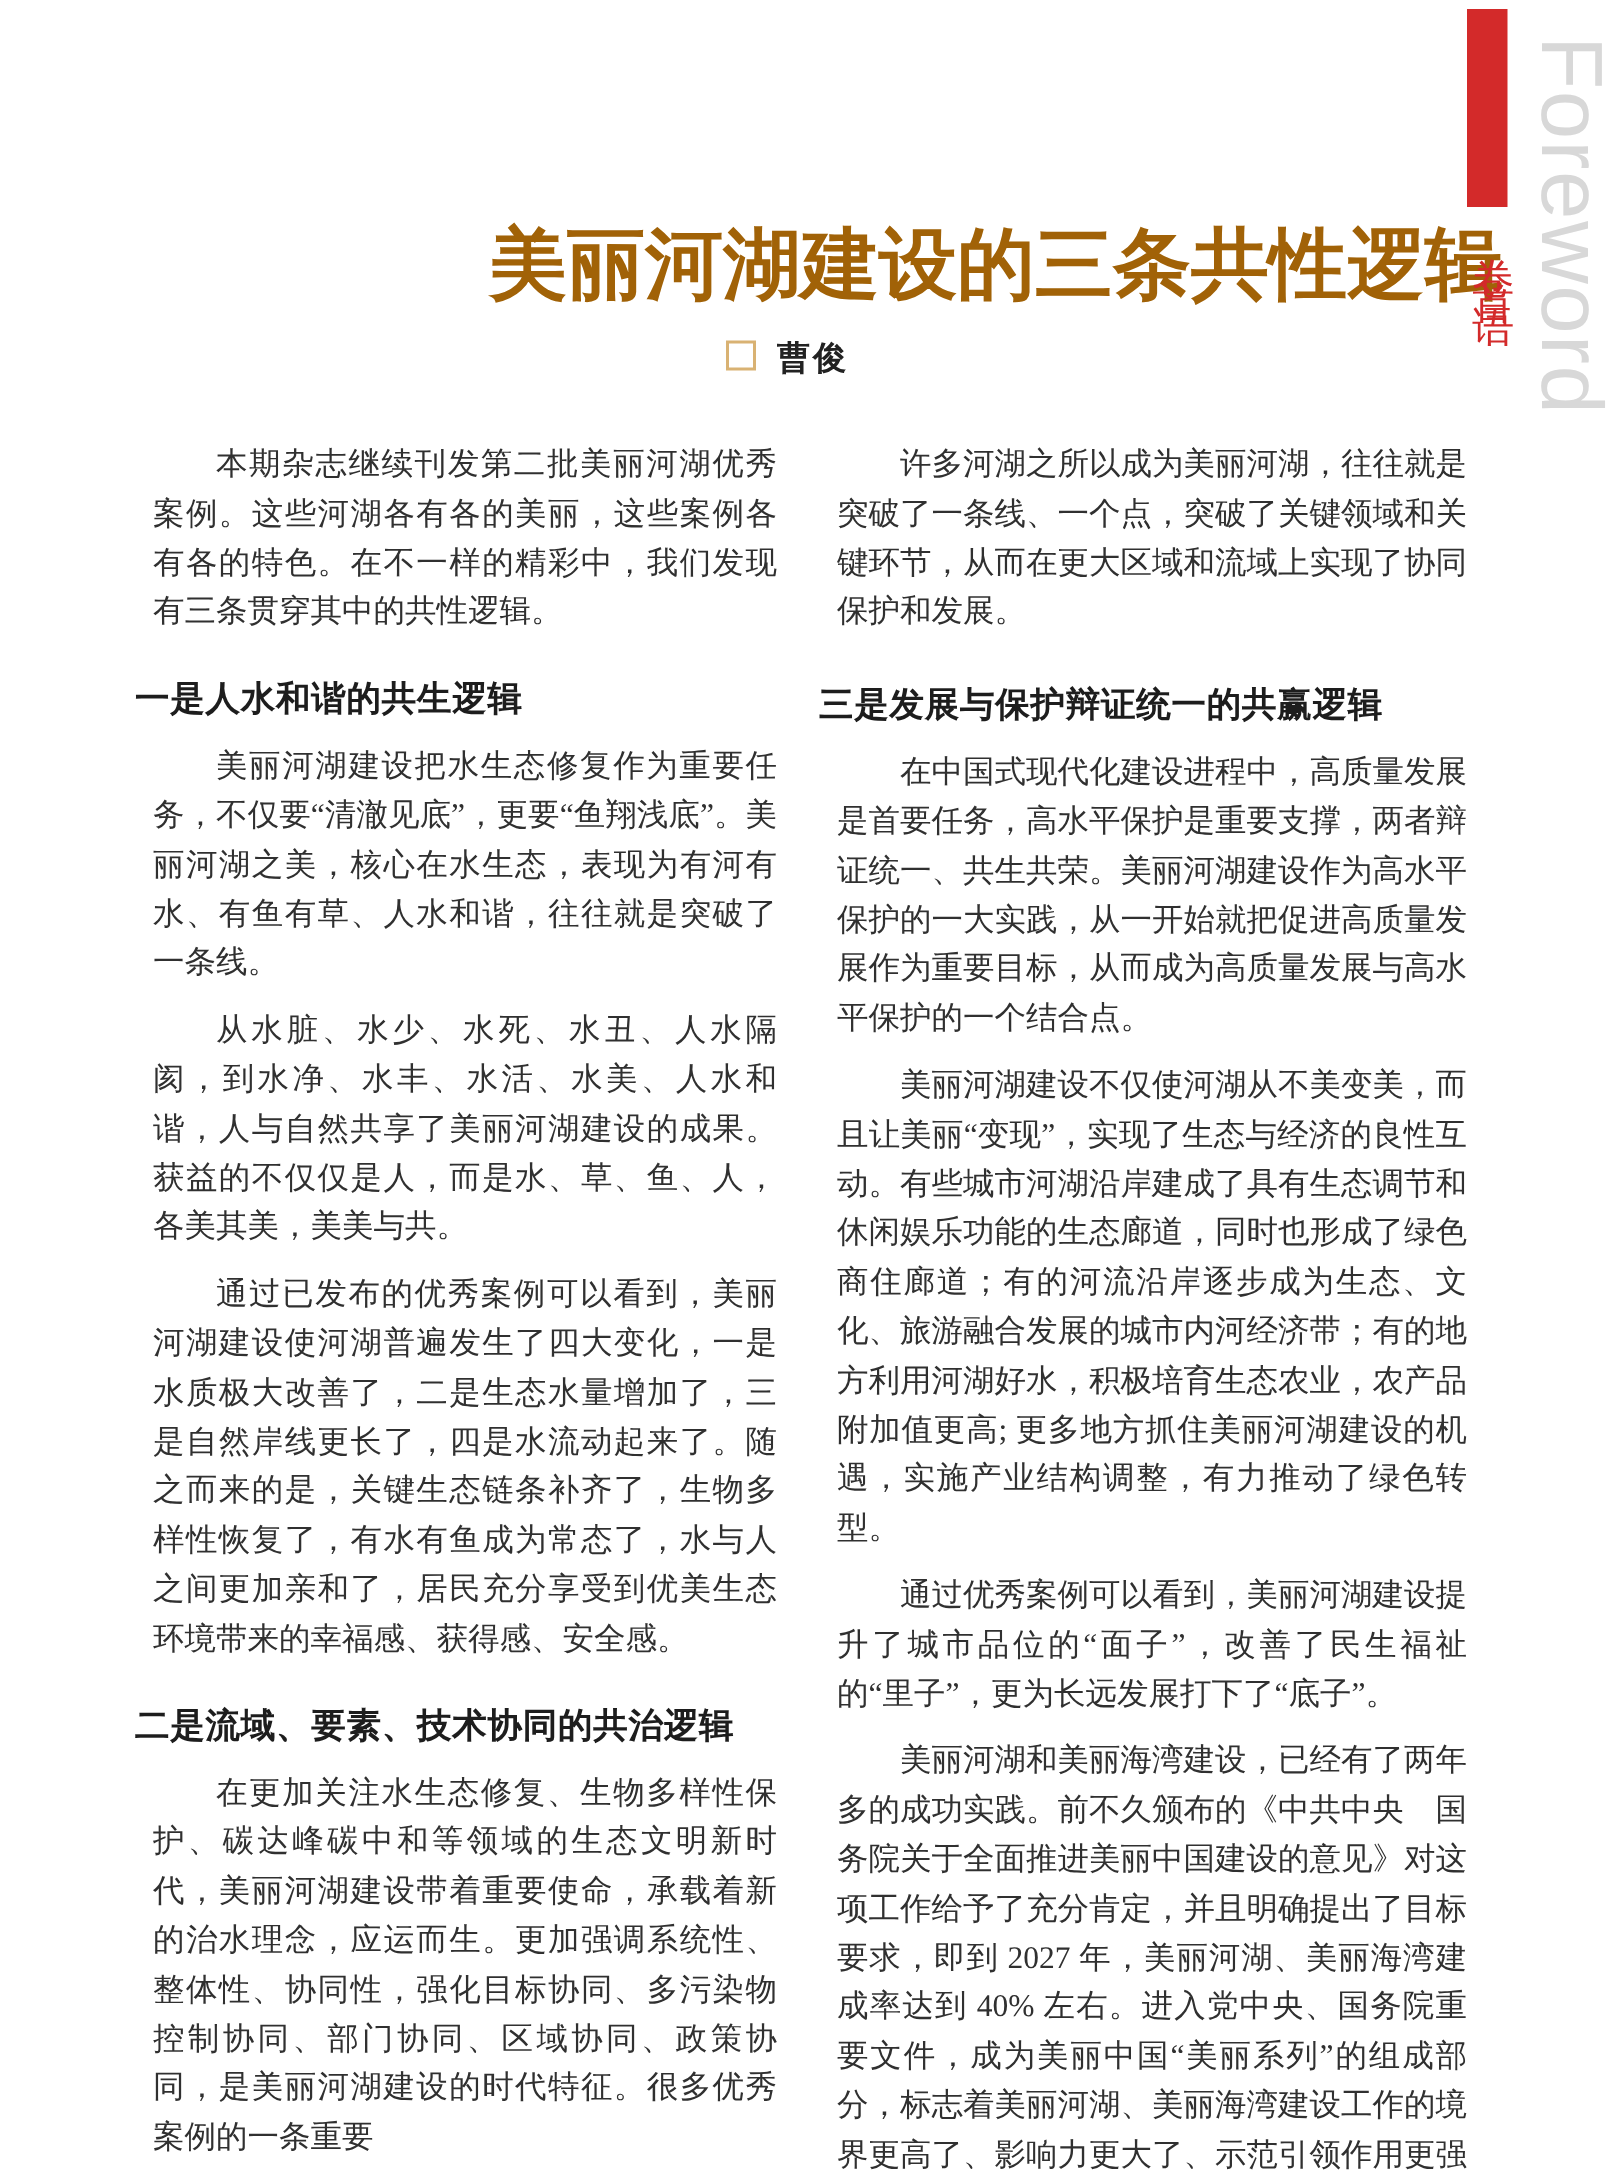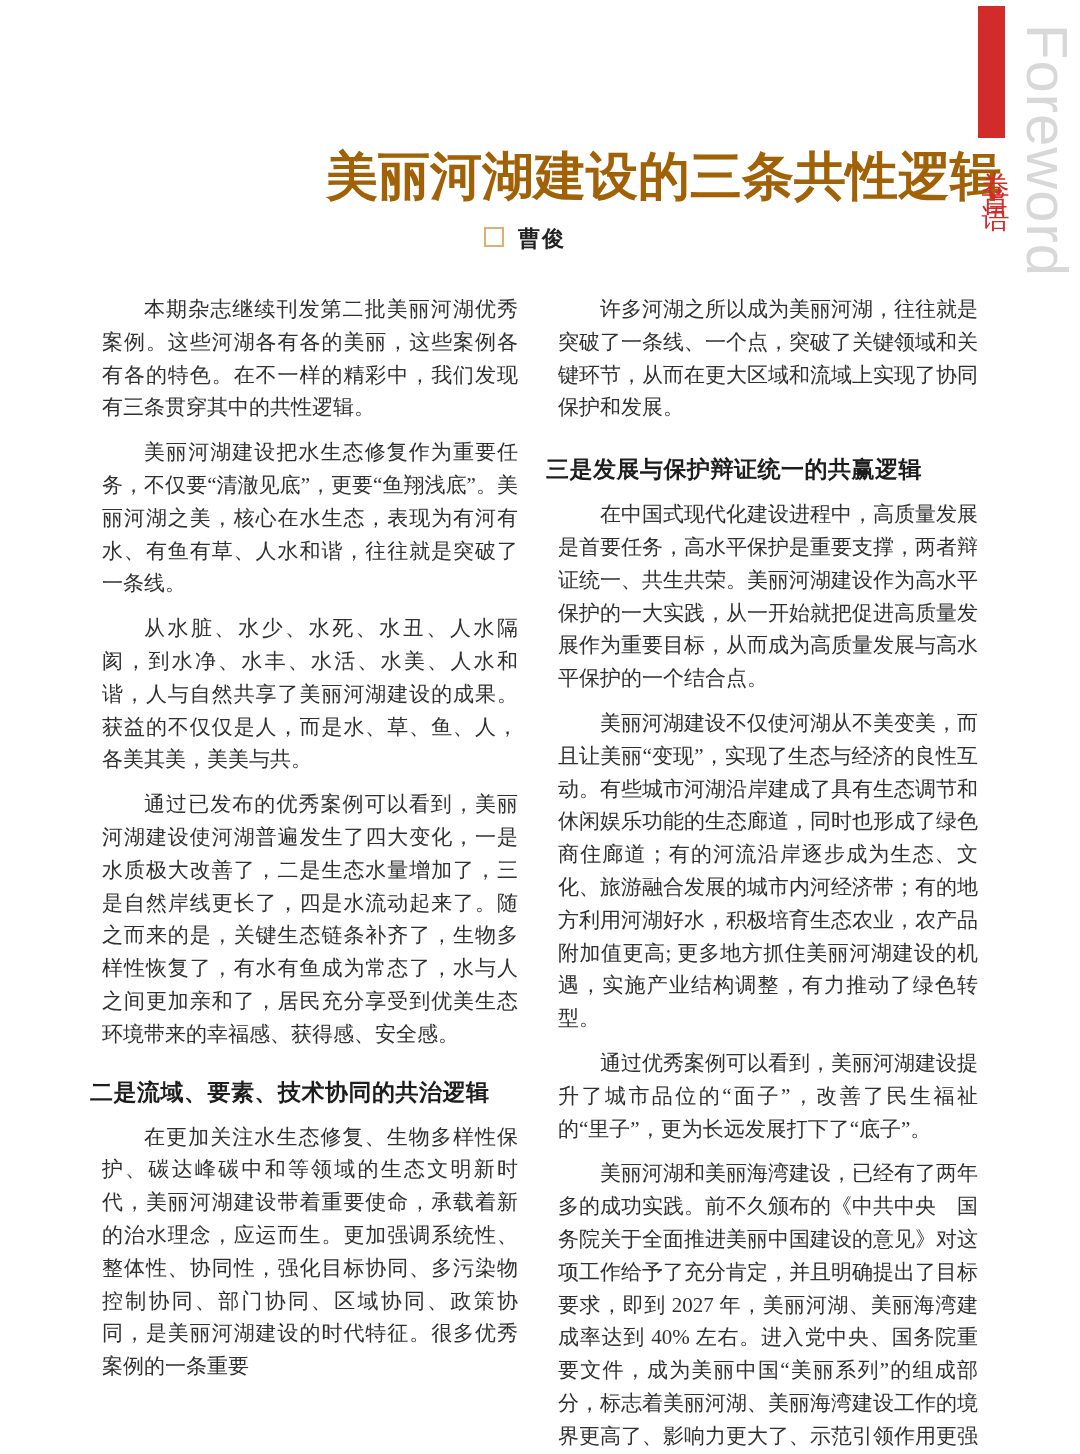--- a/index.html
+++ b/index.html
@@ -60,20 +60,21 @@
 <div class="page">
 
   <h1 class="title">美丽河湖建设的三条共性逻辑</h1>
 
   <div class="byline">
     <span class="byline-square"></span><span class="author">曹俊</span>
   </div>
 
   <div class="col col-left">
     <p>本期杂志继续刊发第二批美丽河湖优秀案例。这些河湖各有各的美丽，这些案例各有各的特色。在不一样的精彩中，我们发现有三条贯穿其中的共性逻辑。</p>
+    <h2>一是人水和谐的共生逻辑</h2>
     <p>美丽河湖建设把水生态修复作为重要任务，不仅要“清澈见底”，更要“鱼翔浅底”。美丽河湖之美，核心在水生态，表现为有河有水、有鱼有草、人水和谐，往往就是突破了一条线。</p>
     <p>从水脏、水少、水死、水丑、人水隔阂，到水净、水丰、水活、水美、人水和谐，人与自然共享了美丽河湖建设的成果。获益的不仅仅是人，而是水、草、鱼、人，各美其美，美美与共。</p>
     <p>通过已发布的优秀案例可以看到，美丽河湖建设使河湖普遍发生了四大变化，一是水质极大改善了，二是生态水量增加了，三是自然岸线更长了，四是水流动起来了。随之而来的是，关键生态链条补齐了，生物多样性恢复了，有水有鱼成为常态了，水与人之间更加亲和了，居民充分享受到优美生态环境带来的幸福感、获得感、安全感。</p>
     <h2>二是流域、要素、技术协同的共治逻辑</h2>
     <p>在更加关注水生态修复、生物多样性保护、碳达峰碳中和等领域的生态文明新时代，美丽河湖建设带着重要使命，承载着新的治水理念，应运而生。更加强调系统性、整体性、协同性，强化目标协同、多污染物控制协同、部门协同、区域协同、政策协同，是美丽河湖建设的时代特征。很多优秀案例的一条重要</p>
   </div>
 
   <div class="col col-right">
     <p>许多河湖之所以成为美丽河湖，往往就是突破了一条线、一个点，突破了关键领域和关键环节，从而在更大区域和流域上实现了协同保护和发展。</p>
     <h2 class="h-extra">三是发展与保护辩证统一的共赢逻辑</h2>

